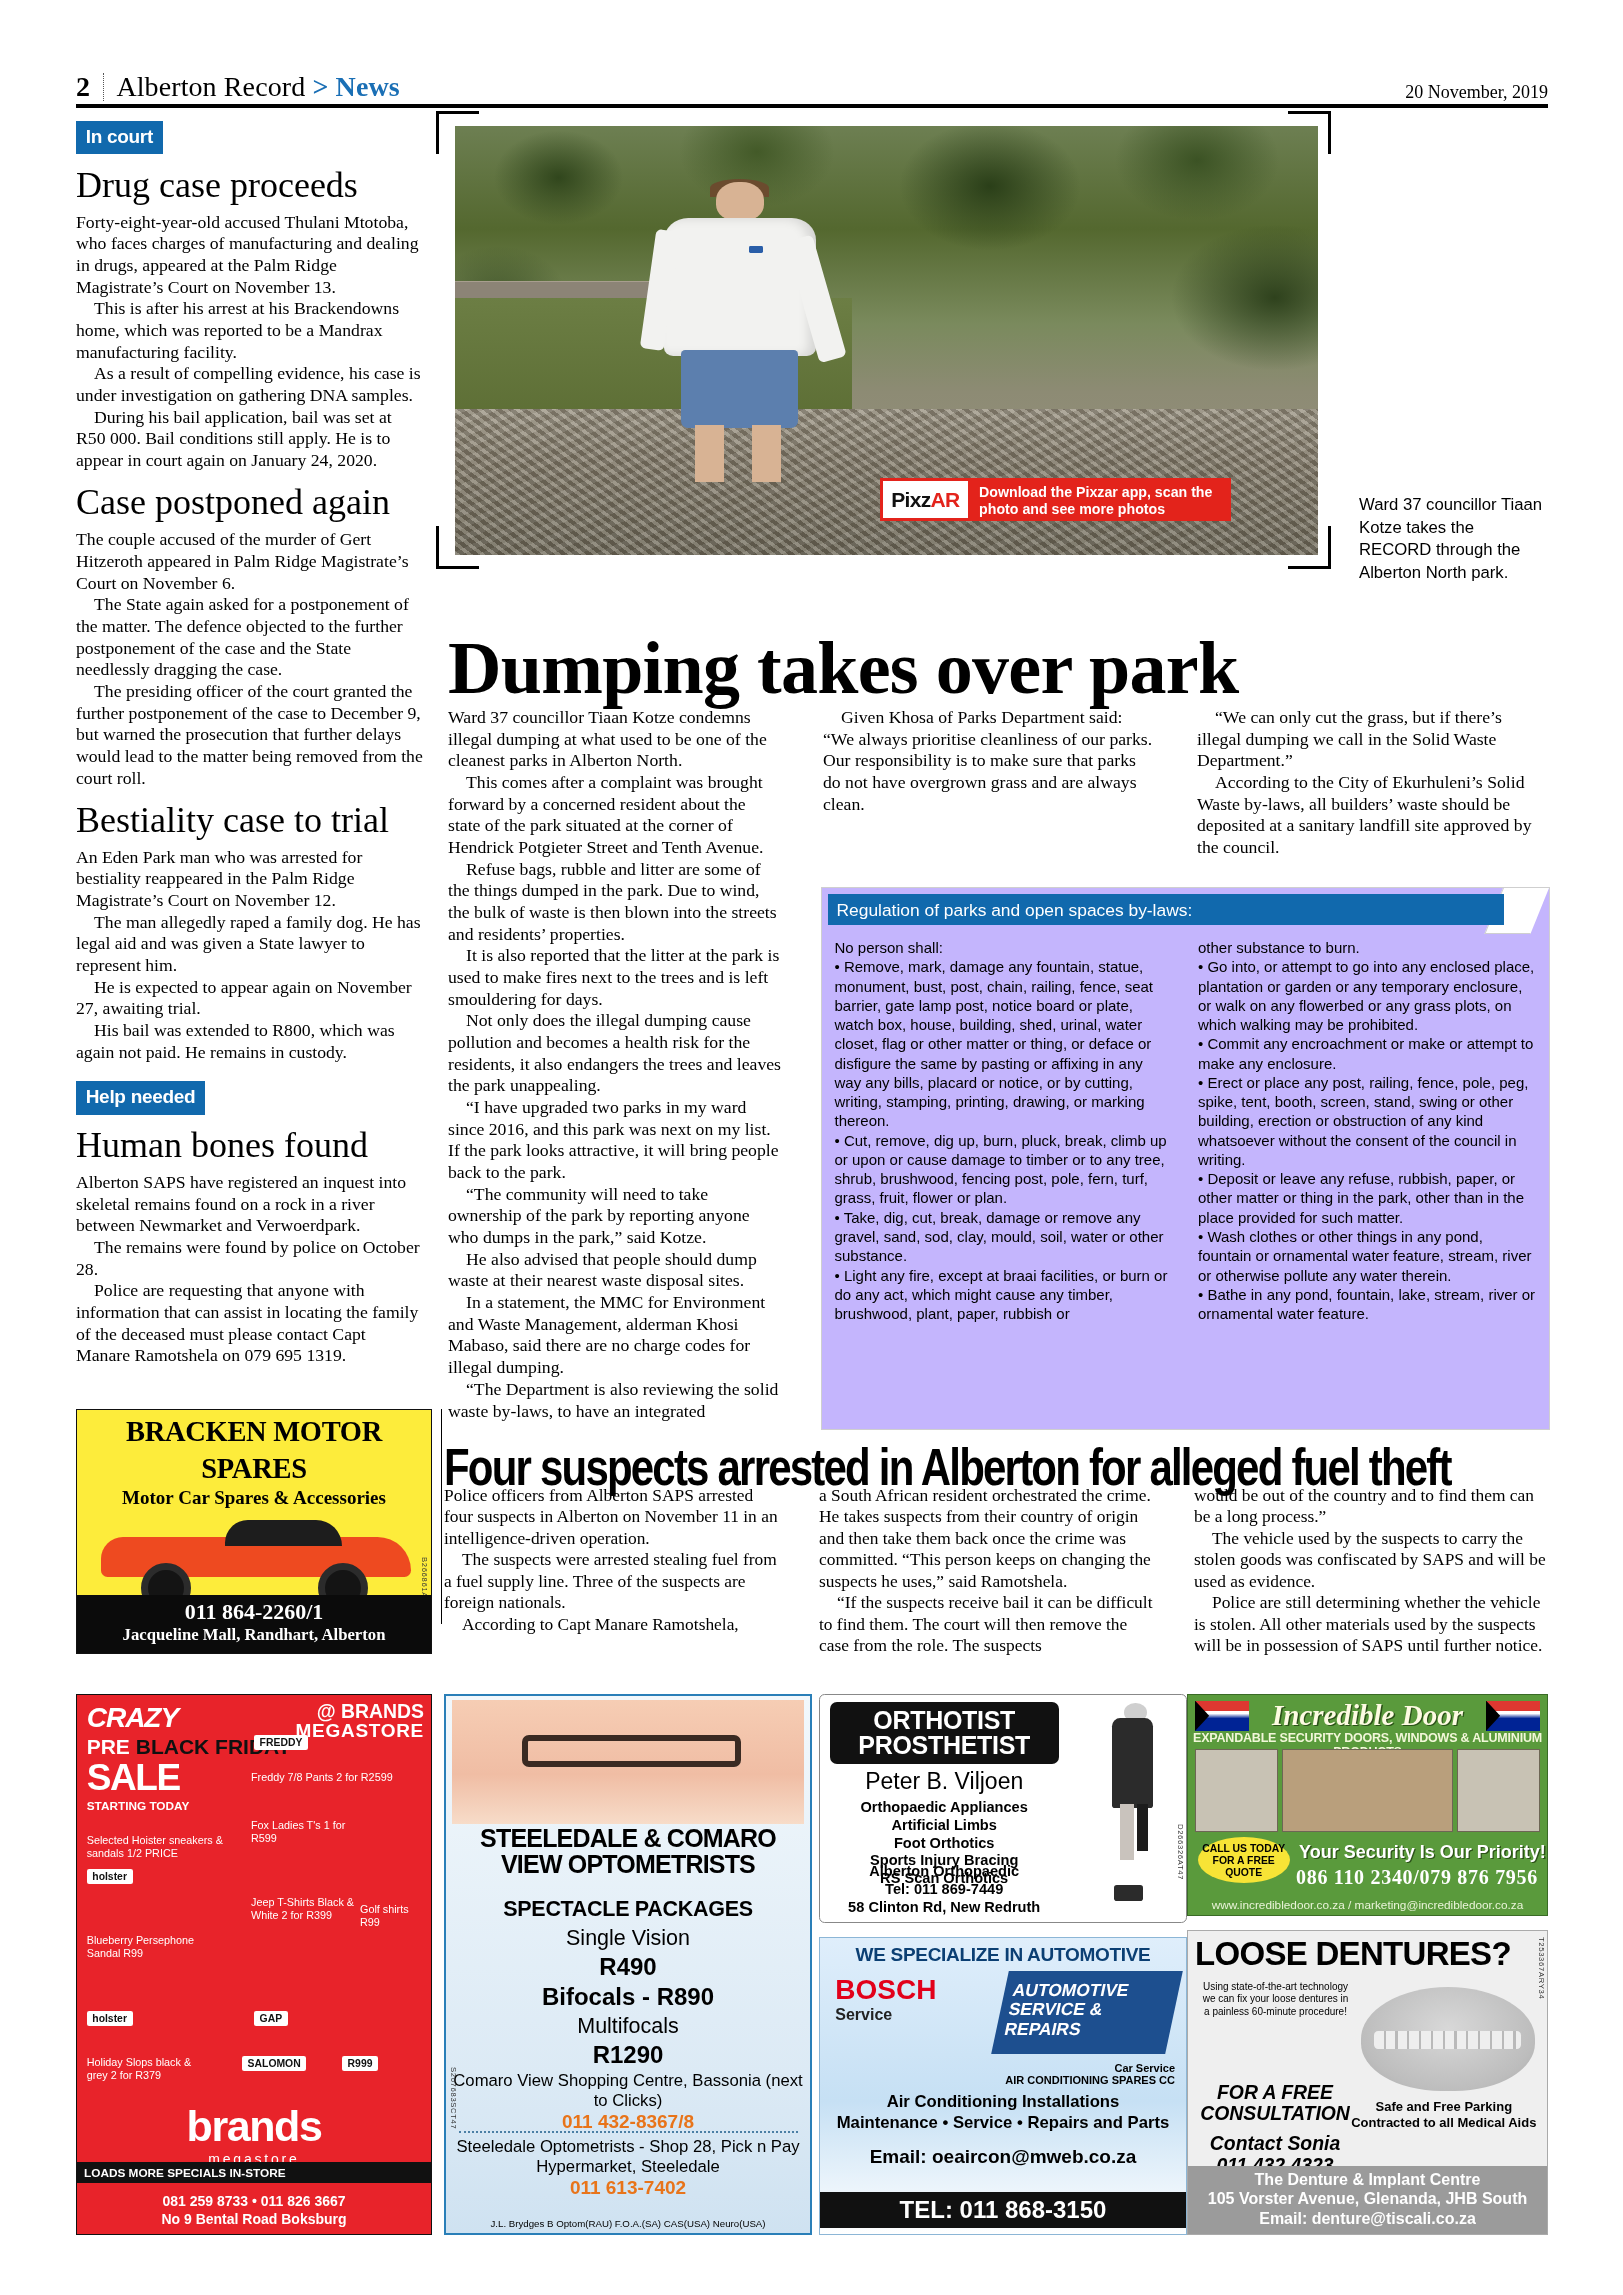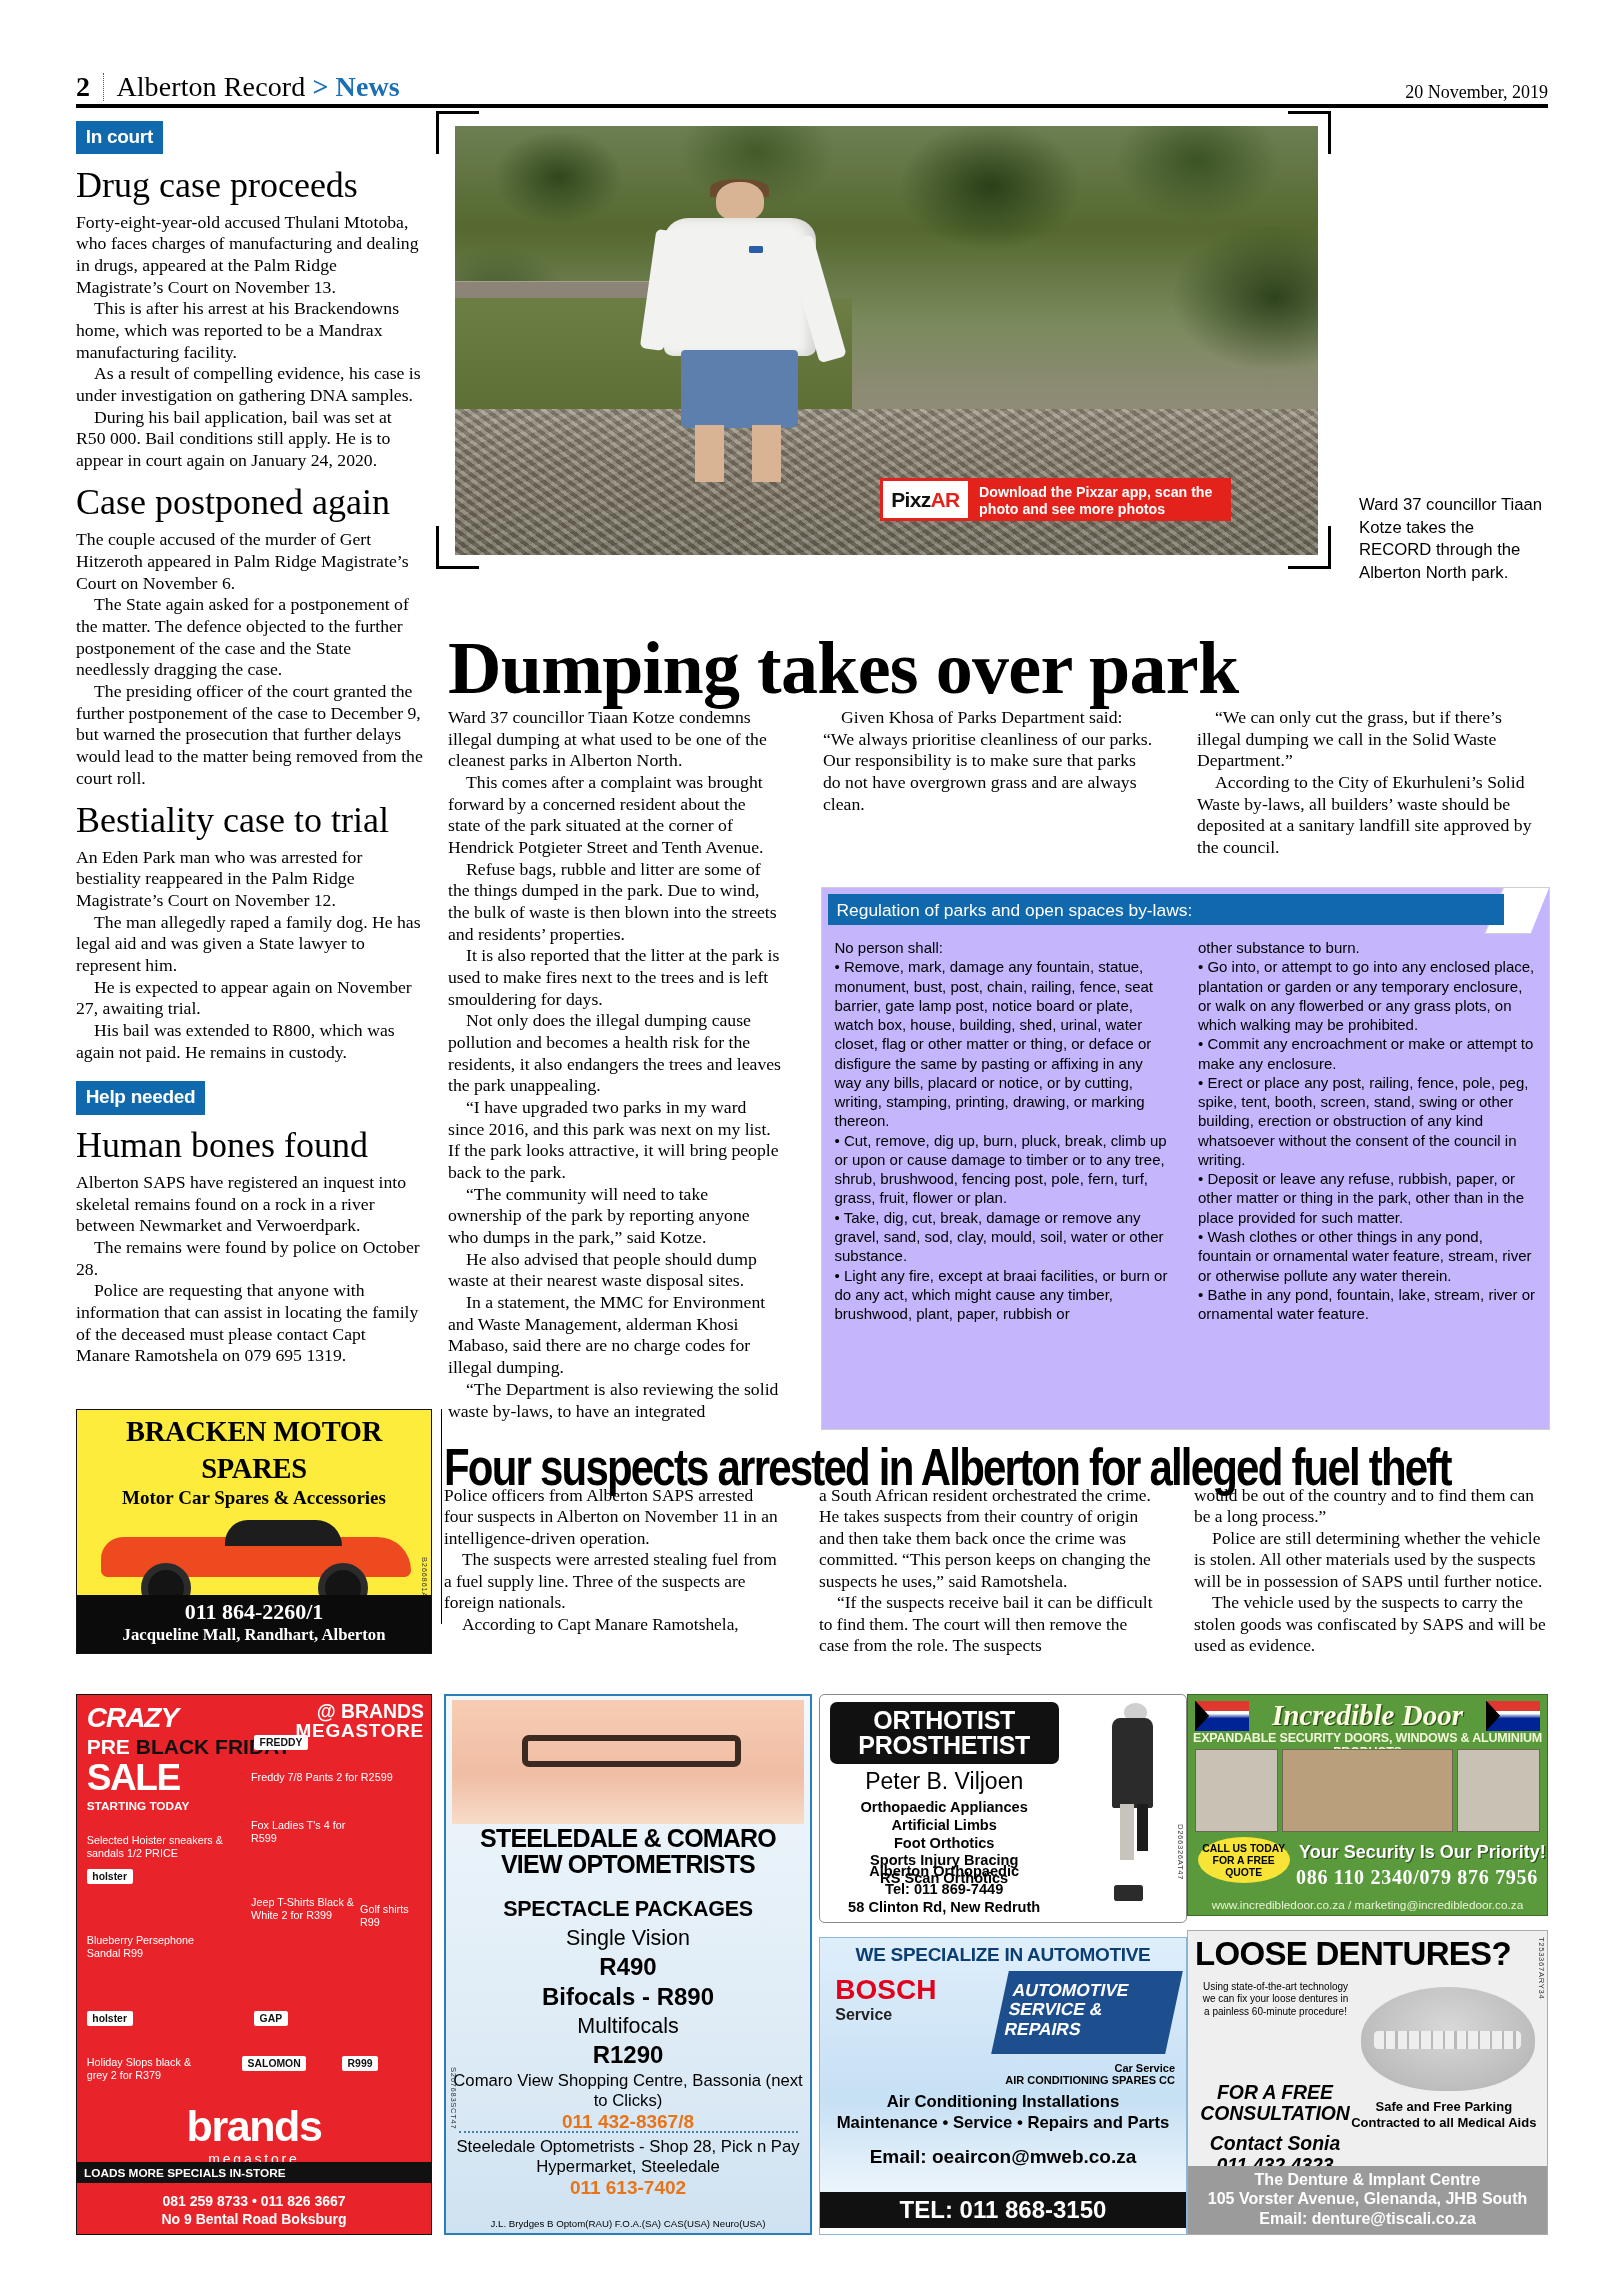--- a/index.html
+++ b/index.html
@@ -467,22 +467,22 @@
     <p>Police officers from Alberton SAPS arrested four suspects in Alberton on November 11 in an intelligence-driven operation.</p>
     <p class="ind">The suspects were arrested stealing fuel from a fuel supply line. Three of the suspects are foreign nationals.</p>
     <p class="ind">According to Capt Manare Ramotshela,</p>
   </div>
   <div class="fcol fcol2 body-txt">
     <p>a South African resident orchestrated the crime. He takes suspects from their country of origin and then take them back once the crime was committed. “This person keeps on changing the suspects he uses,” said Ramotshela.</p>
     <p class="ind">“If the suspects receive bail it can be difficult to find them. The court will then remove the case from the role. The suspects</p>
   </div>
   <div class="fcol fcol3 body-txt">
     <p>would be out of the country and to find them can be a long process.”</p>
+    <p class="ind">The vehicle used by the suspects to carry the stolen goods was confiscated by SAPS and will be used as evidence.</p>
     <p class="ind">Police are still determining whether the vehicle is stolen. All other materials used by the suspects will be in possession of SAPS until further notice.</p>
-    <p class="ind">The vehicle used by the suspects to carry the stolen goods was confiscated by SAPS and will be used as evidence.</p>
   </div>
 
   <div class="ad ad-bracken">
     <div class="bms-t1">BRACKEN MOTOR</div>
     <div class="bms-t1">SPARES</div>
     <div class="bms-t2">Motor Car Spares &amp; Accessories</div>
     <div class="bms-car">
       <div class="bms-body"></div>
       <div class="bms-cabin"></div>
       <div class="bms-w1"></div>
@@ -502,21 +502,21 @@
       <span class="br-black">BLACK</span>
       <span class="br-black">FRIDAY</span>
     </div>
     <div class="br-sale">SALE</div>
     <div class="br-start">STARTING TODAY</div>
     <div class="br-at">
       <div>@ BRANDS</div>
       <div class="br-mega">MEGASTORE</div>
     </div>
     <div class="br-small" style="left:174px; top:76px; width:174px;">Freddy 7/8 Pants 2 for R2599</div>
-    <div class="br-small" style="left:174px; top:124px; width:111px;">Fox Ladies T's 4 for R599</div>
+    <div class="br-small" style="left:174px; top:124px; width:111px;">Fox Ladies T's 1 for R599</div>
     <div class="br-small" style="left:9.7px; top:139px; width:149px;">Selected Hoister sneakers &amp; sandals 1/2 PRICE</div>
     <div class="br-small" style="left:174px; top:201px; width:104px;">Jeep T-Shirts Black &amp; White 2 for R399</div>
     <div class="br-small" style="left:283px; top:208px; width:66px;">Golf shirts R99</div>
     <div class="br-small" style="left:9.7px; top:239px; width:118px;">Blueberry Persephone Sandal R99</div>
     <div class="br-small" style="left:9.7px; top:361px; width:125px;">Holiday Slops black &amp; grey 2 for R379</div>
     <div class="br-chip" style="left:265px; top:361px;">R999</div>
     <div class="br-chip" style="left:9.7px; top:174px;">holster</div>
     <div class="br-chip" style="left:9.7px; top:316px;">holster</div>
     <div class="br-chip" style="left:177px; top:316px;">GAP</div>
     <div class="br-chip" style="left:165px; top:361px;">SALOMON</div>

